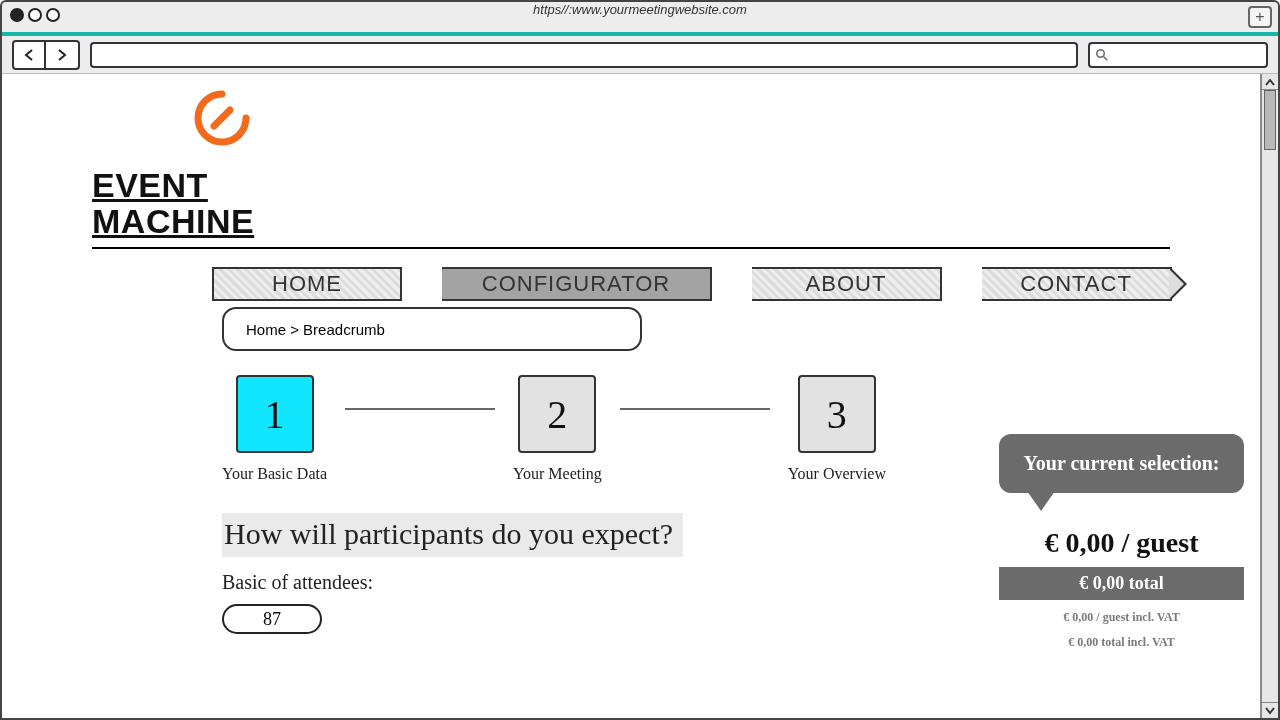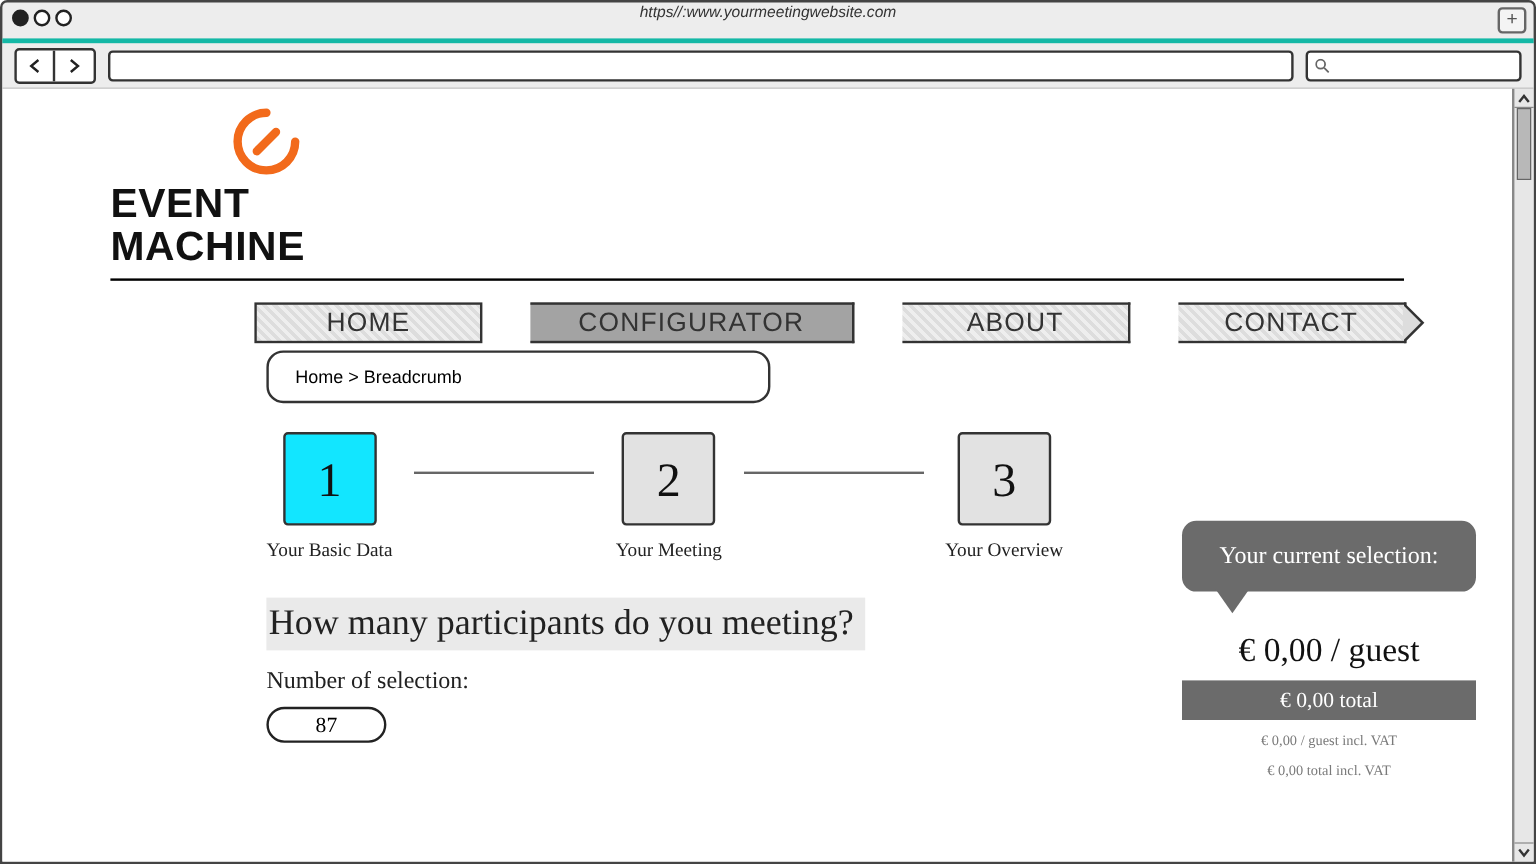--- a/index.html
+++ b/index.html
@@ -29,21 +29,21 @@
   .vscroll { width:18px; background:#e7e7e7; border-left:2px solid #888; position:relative; }
   .vscroll .arrow { position:absolute; left:0; right:0; height:16px; display:flex; align-items:center; justify-content:center; }
   .vscroll .arrow.top { top:0; border-bottom:1px solid #888;}
   .vscroll .arrow.bot { bottom:0; border-top:1px solid #888;}
   .vscroll .thumb { position:absolute; top:16px; left:2px; right:2px; height:60px; background:#b8b8b8; border:1px solid #666; }
 
   
   .content-wrap { padding:0 90px; }
   .logo-block { padding-top:14px; }
   .logo-mark { width:60px; height:60px; margin-left:100px; }
-  .brand { font-family: Arial, Helvetica, sans-serif; font-weight:800; font-size:34px; line-height:1.05; letter-spacing:0.5px; color:#111; margin-top:0; }
+  .brand { font-family: Arial, Helvetica, sans-serif; font-weight:800; font-size:34px; line-height:1.05; letter-spacing:0.5px; color:#111; margin-top:16px;text-decoration:underline; }
   .divider { height:2px; background:#000; margin:8px 0 0 0; width:100%; }
 
   .tabs { display:flex; margin:18px 0 0 120px; width:840px;gap:40px; }
   .tab { font-family: Arial, sans-serif; font-size:22px; letter-spacing:1px; color:#333; height:34px; display:flex; align-items:center; justify-content:center; border:2px solid #333; position:relative; background:repeating-linear-gradient(45deg,#ddd,#ddd 3px,#eee 3px,#eee 6px); }
   .tab + .tab { border-left:none; }
   .tab.t-home    { flex:0 0 190px; }
   .tab.t-config  { flex:0 0 270px; background:#a3a3a3; }
   .tab.t-about   { flex:0 0 190px; }
   .tab.t-contact { flex:0 0 190px; }
   .tab:last-child::after{ content:""; position:absolute; right:-17px; top:-2px; width:0;height:0; border-top:17px solid transparent; border-bottom:17px solid transparent; border-left:17px solid #333;}
@@ -58,21 +58,21 @@
   .step.active .step-box { background:#12e6ff; }
   .step-label { margin-top:12px; font-size:16px; color:#222; white-space:nowrap; }
   .connector { height:2px; background:#666; flex:0 0 150px; margin:0 18px; margin-bottom:40px; }
 
   
   .section-h { margin:30px 0 0 130px; background:#eaeaea; display:inline-block; padding:4px 10px 6px 2px; font-size:30px; color:#222; }
   .field-label { margin:14px 0 0 130px; font-size:20px; color:#222; }
   .pill-input { margin:10px 0 0 130px; width:100px; height:30px; border:2px solid #222; border-radius:16px; display:flex; align-items:center; justify-content:center; font-size:18px; font-family:Georgia; }
 
   
-  .side { position:absolute; right:30px; top:360px; width:245px; }
+  .side { position:absolute; right:16px; top:360px; width:245px;font-weight:bold; }
   .bubble { background:#6b6b6b; color:#fff; border-radius:12px; padding:18px 10px; font-size:20px; text-align:center; position:relative; }
   .bubble::after{ content:""; position:absolute; left:28px; bottom:-18px; width:0;height:0; border-left:14px solid transparent; border-right:14px solid transparent; border-top:20px solid #6b6b6b; }
   .price-big { margin-top:34px; text-align:center; font-size:28px; color:#111; }
   .price-bar { margin-top:8px; background:#6b6b6b; color:#fff; text-align:center; padding:6px 0; font-size:18px; }
   .vat { margin-top:10px; text-align:center; color:#7a7a7a; font-size:12px; }
 </style>
 </head>
 <body>
 
 <div class="browser-chrome">
@@ -166,22 +166,22 @@
           <div class="connector"></div>
           <div class="step">
             <div class="step-box">
                 <span>3</span>
               </div>
             <div class="step-label">Your Overview</div>
           </div>
         </div>
 
         
-        <div class="section-h">How many participants do you meeting?</div>
-        <div class="field-label">Number of selection:</div>
+        <div class="section-h">How will participants do you expect?</div>
+        <div class="field-label">Basic of attendees:</div>
         <div class="pill-input">
           <span>87</span>
         </div>
 
         
       </div>
 
       <div class="side">
         <div class="bubble">
           <span>Your current selection:</span>

